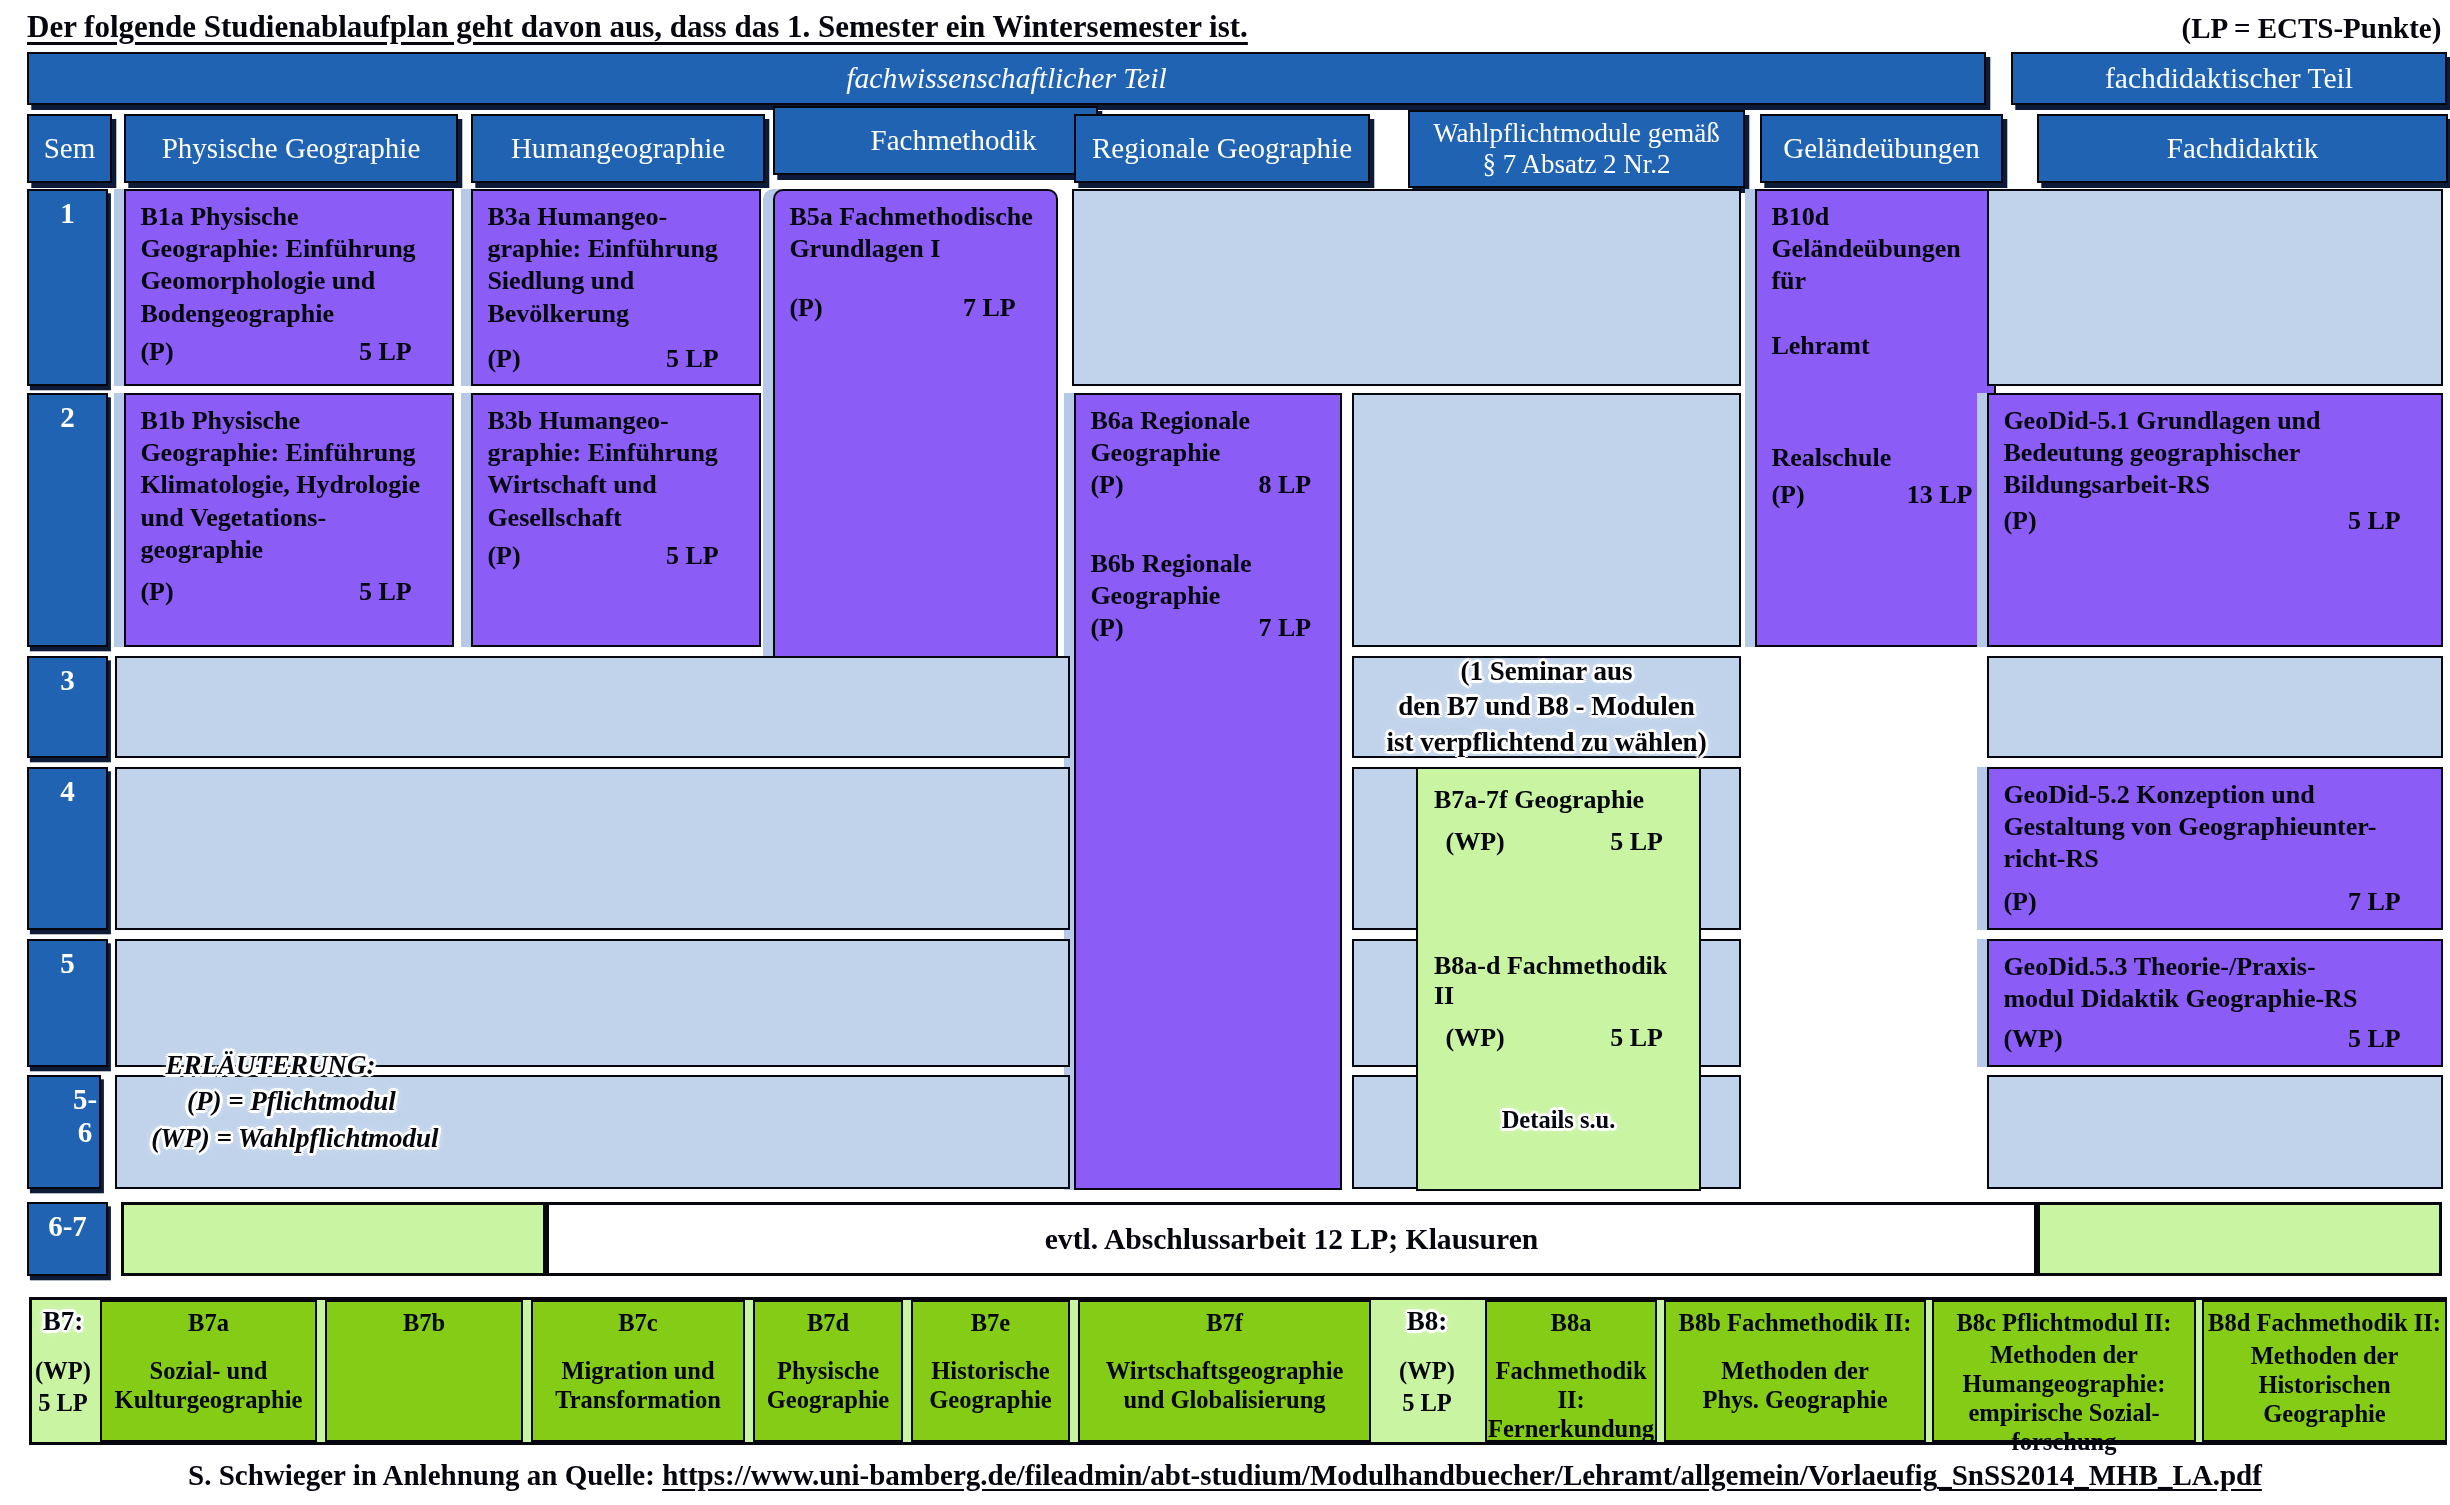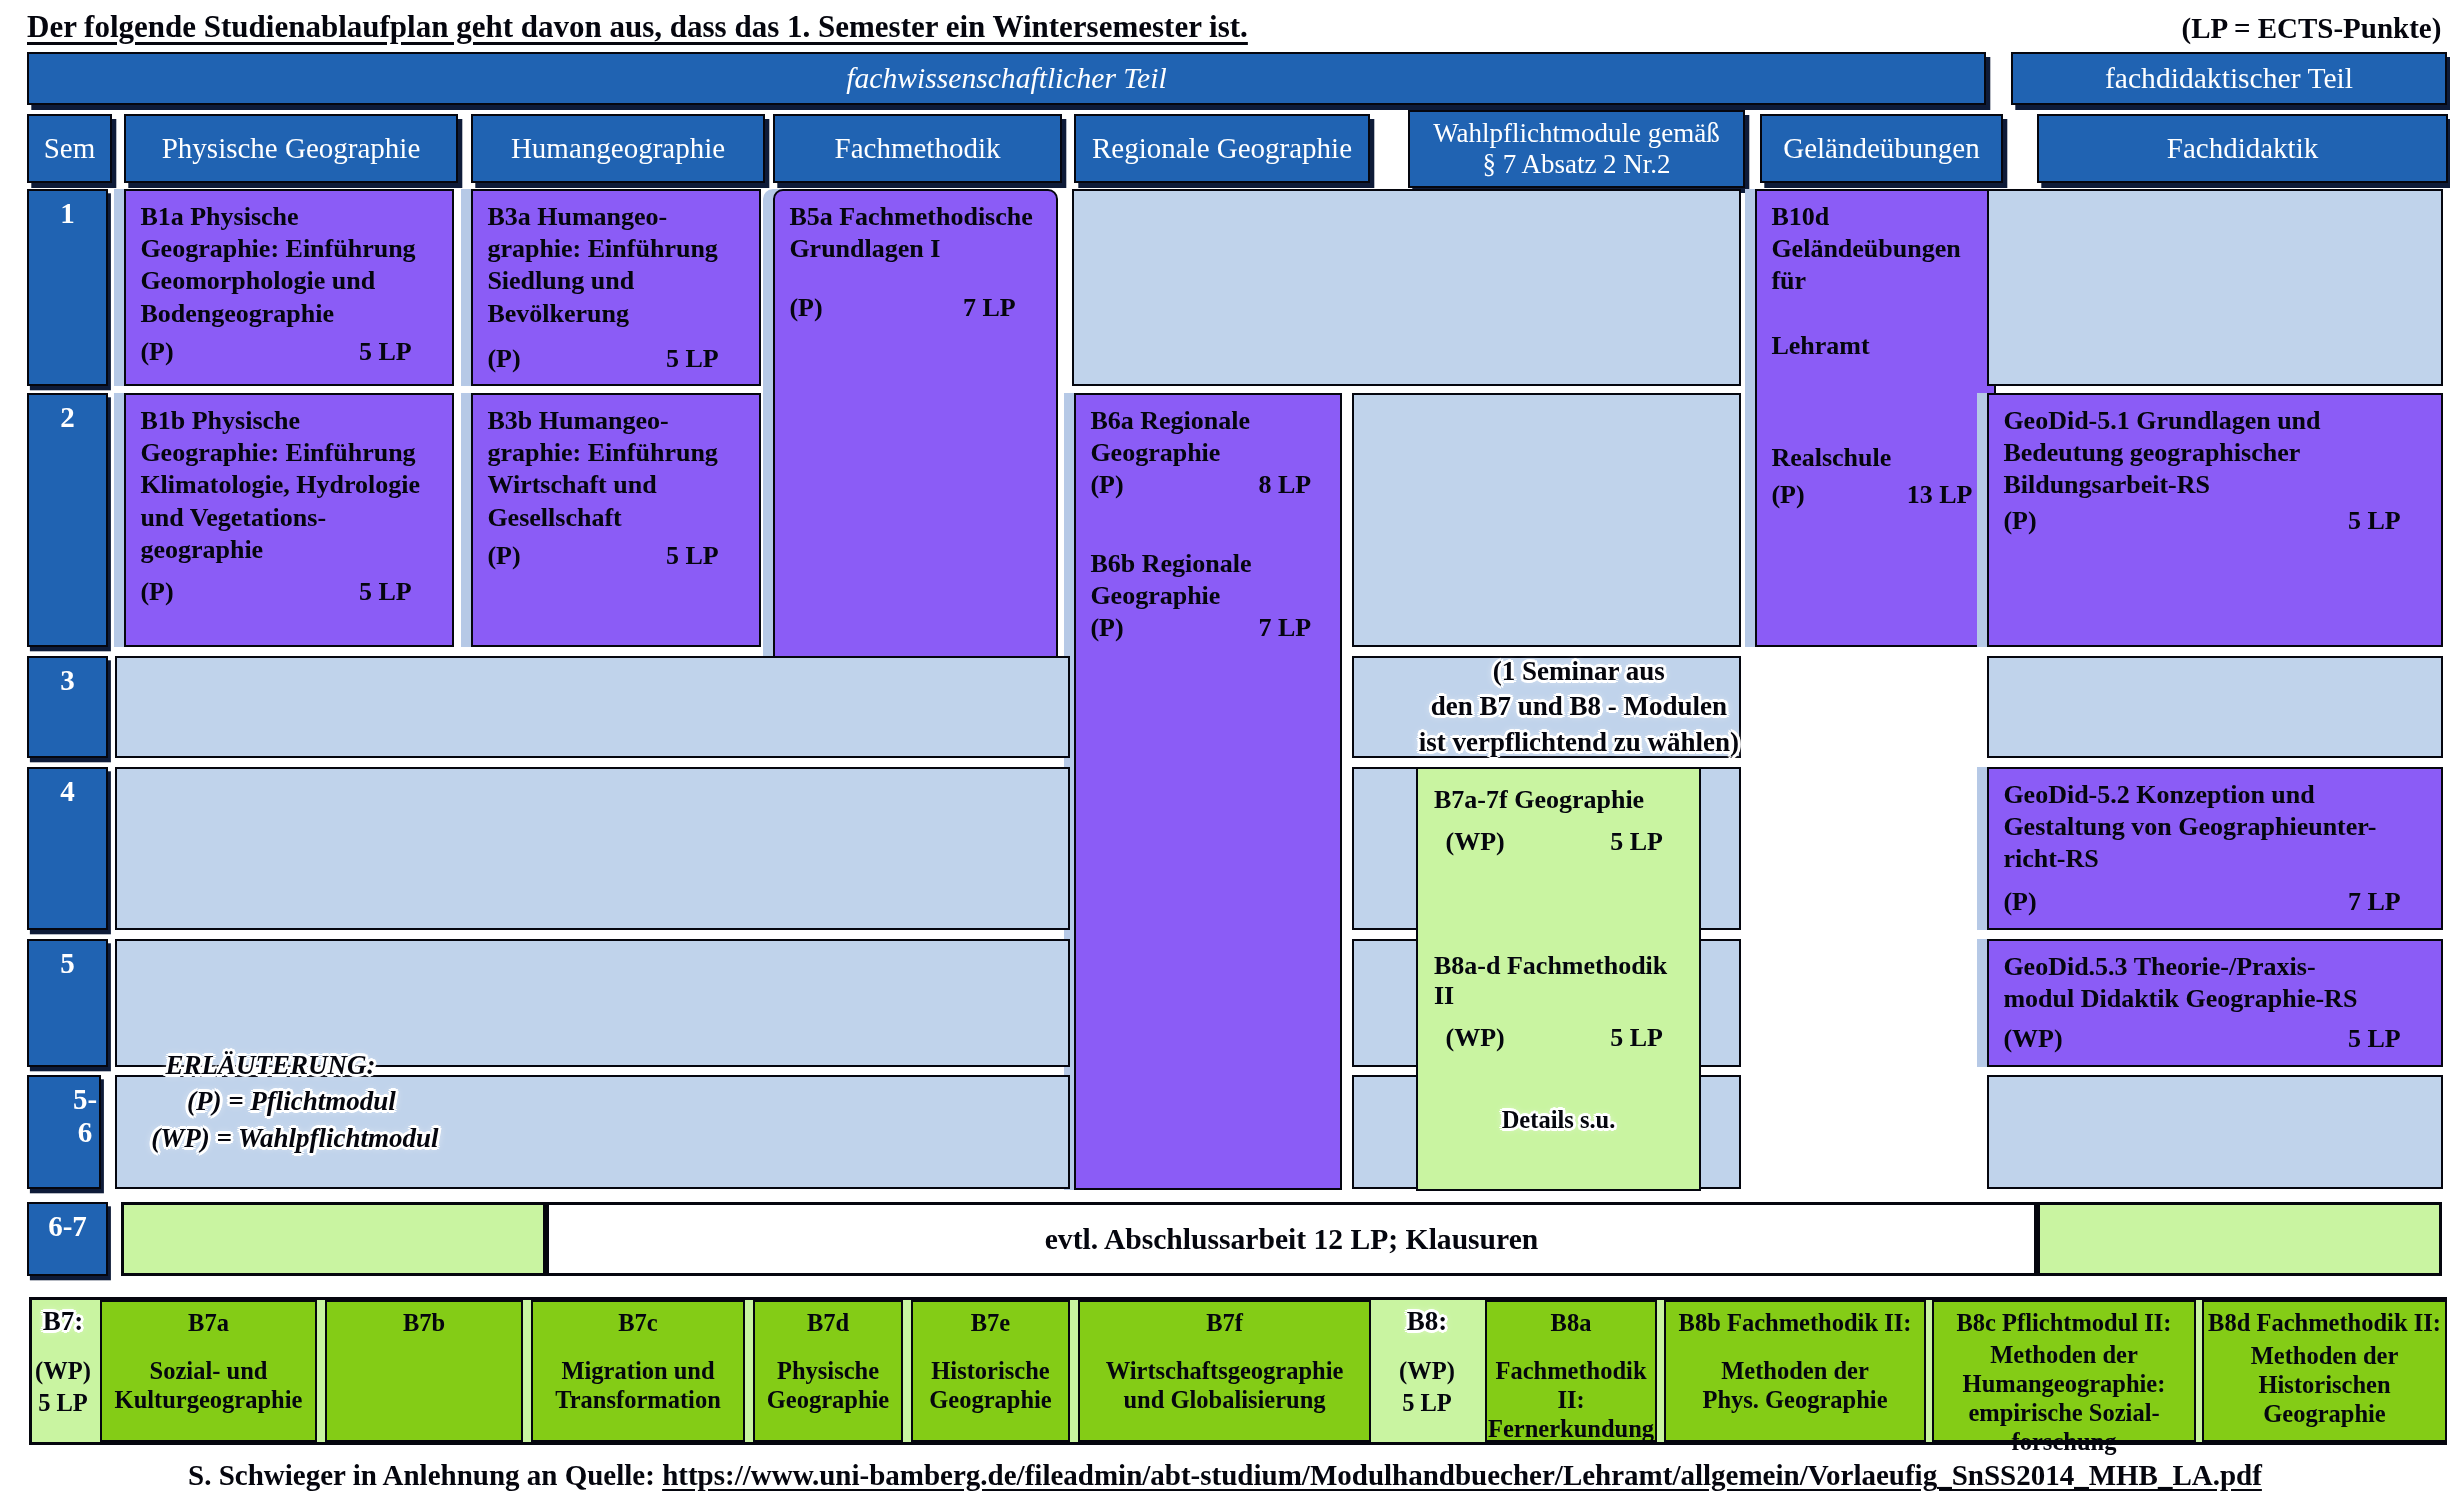--- a/index.html
+++ b/index.html
@@ -18,21 +18,21 @@
         display:flex;align-items:center;justify-content:center;text-align:center;font-size:29px;line-height:1.15;}
   .semc{background:var(--blue);color:#fff;border:2.9px solid var(--ink);box-shadow:2.9px 4.3px 0 #0e1b38;
         text-align:center;font-size:29px;font-weight:bold;padding-top:5.8px;box-sizing:border-box;}
   .cellblue{background:var(--lblue);border:2.2px solid var(--ink);box-sizing:border-box;}
   .box{background:#8b5cf6;border:2.9px solid var(--ink);box-shadow:-10px 0 0 #b6c9e6;box-sizing:border-box;
        font-size:26px;font-weight:bold;line-height:1.24;padding:10px 14.4px;}
   .plp{display:flex;justify-content:space-between;font-weight:bold;padding-right:26px;}
   .plpabs{position:absolute;left:14.4px;right:14.4px;}
   .greenbox{background:var(--green);border:2.2px solid var(--ink);box-sizing:border-box;z-index:5;}
   .halo{text-shadow:-2.2px -2.2px 0 #fff,2.2px -2.2px 0 #fff,-2.2px 2.2px 0 #fff,2.2px 2.2px 0 #fff,0 -2.9px 0 #fff,0 2.9px 0 #fff,-2.9px 0 0 #fff,2.9px 0 0 #fff,0 0 8.6px #fff;}
-  .semnote{display:flex;align-items:center;justify-content:flex-end;text-align:center;
+  .semnote{display:flex;align-items:center;justify-content:center;text-align:center;
            font-size:27px;font-weight:bold;line-height:1.3;}
   .erl{z-index:6;font-style:italic;font-weight:bold;font-size:27px;line-height:1.35;}
   .bigrowbox{border:3.6px solid var(--ink);box-sizing:border-box;display:flex;align-items:center;justify-content:center;
              font-size:29.6px;font-weight:bold;}
   .legendwrap{background:var(--green);border:3.6px solid var(--ink);box-sizing:border-box;z-index:2;}
   .lcell{background:#84cc16;border:2.2px solid var(--ink);box-sizing:border-box;text-align:center;
          font-size:24.5px;font-weight:bold;line-height:1.18;padding-top:7.2px;z-index:3;}
   .lcell .lhead{margin-bottom:19px;}
   .lcell.tight .lhead{margin-bottom:2.9px;}
   .lgreen{z-index:3;text-align:center;font-size:24.5px;font-weight:bold;line-height:1.3;padding-top:7.2px;box-sizing:border-box;}
@@ -51,21 +51,21 @@
   <div class="abs band" style="left:27px;top:52px;width:1955px;height:49px;font-style:italic;">
     <span>fachwissenschaftlicher Teil</span>
   </div>
   <div class="abs band" style="left:2011px;top:52px;width:432px;height:49px;">
     <span>fachdidaktischer Teil</span>
   </div>
 
   <div class="abs chead" style="left:27px;top:114px;width:81px;height:65px;">Sem</div>
   <div class="abs chead" style="left:124px;top:114px;width:330px;height:65px;">Physische Geographie</div>
   <div class="abs chead" style="left:471px;top:114px;width:290px;height:65px;">Humangeographie</div>
-  <div class="abs chead" style="left:773px;top:114px;width:285px;height:65px;">Fachmethodik</div>
+  <div class="abs chead" style="left:773px;top:106px;width:285px;height:65px;padding-left:36px;">Fachmethodik</div>
   <div class="abs chead" style="left:1074px;top:114px;width:292px;height:65px;">Regionale Geographie</div>
   <div class="abs chead pre" style="left:1408px;top:110px;width:333px;height:74px;font-size:27px;">Wahlpflichtmodule gemäß
 § 7 Absatz 2 Nr.2</div>
   <div class="abs chead" style="left:1760px;top:114px;width:239px;height:65px;">Geländeübungen</div>
   <div class="abs chead" style="left:2037px;top:114px;width:407px;height:65px;">Fachdidaktik</div>
 
   <div class="abs semc" style="left:27px;top:189px;width:81px;height:197px;">1</div>
   <div class="abs semc" style="left:27px;top:393px;width:81px;height:254px;">2</div>
   <div class="abs semc" style="left:27px;top:656px;width:81px;height:102px;">3</div>
   <div class="abs semc" style="left:27px;top:767px;width:81px;height:163px;">4</div>

